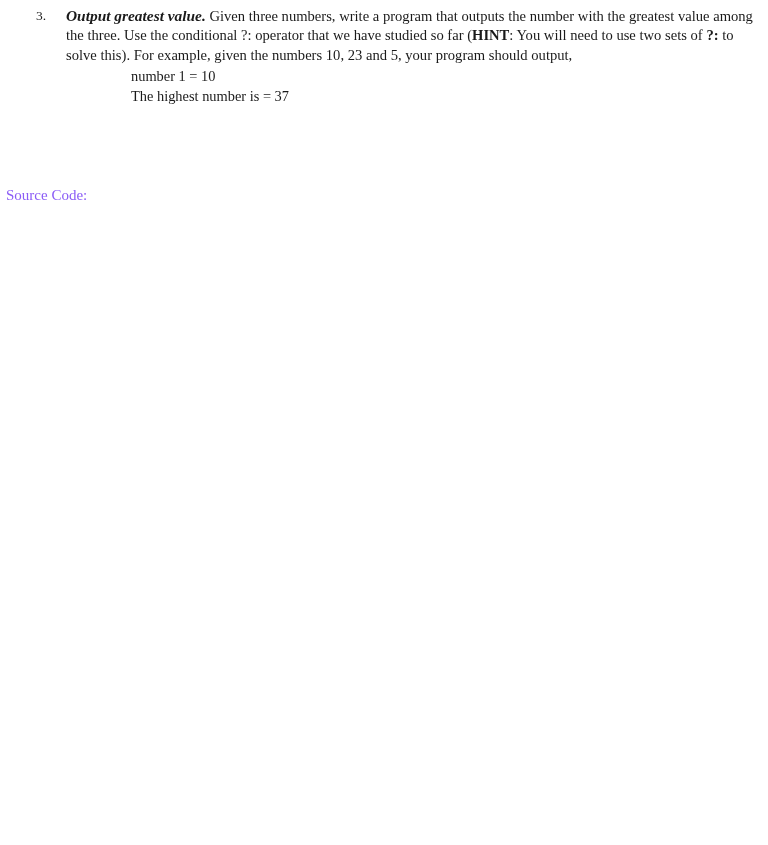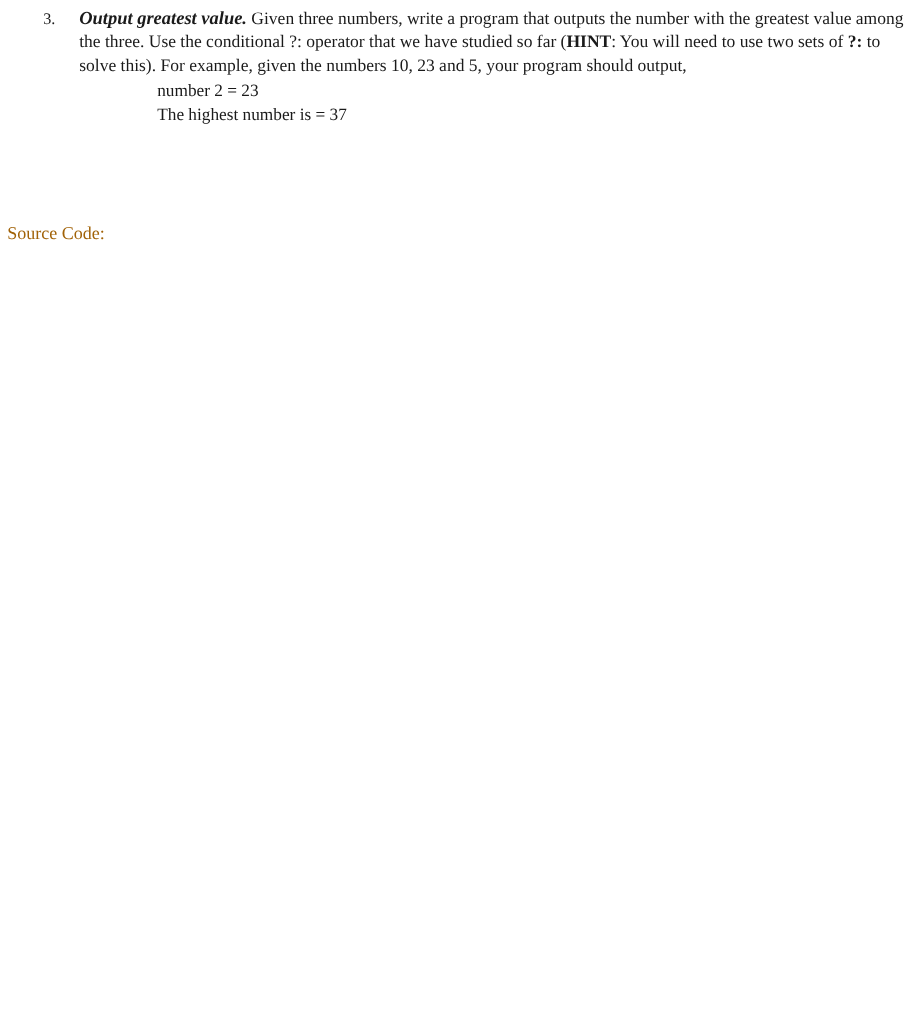--- a/index.html
+++ b/index.html
@@ -84,21 +84,21 @@
     white-space: pre;
     color: #1a1a1a;
   }
 
   
   .section-label {
     position: absolute;
     left: 6px;
     font-size: 15px;
     line-height: 19px;
-    color: #a16207;
+    color: #8b5cf6;
     white-space: nowrap;
   }
 
   #source-code-label { top: 186px; }
   #screenshot-output-label { top: 597px; }
 
   
   .answer-area {
     position: absolute;
     left: 6px;
@@ -121,21 +121,21 @@
 
 <div class="page">
 
   <div class="question-block">
     <div class="question-row">
       <div class="question-marker">3.</div>
       <div class="question-body">
         <span class="q-title">Output greatest value.</span><span class="q-text"> Given three numbers, write a program that outputs the number with the greatest value among the three. Use the conditional ?: operator that we have studied so far (</span><span class="q-strong q-text">HINT</span><span class="q-text">: You will need to use two sets of </span><span class="q-strong q-text">?:</span><span class="q-text"> to solve this). For example, given the numbers 10, 23 and 5, your program should output,</span>
 
         <div class="sample-output">
-          <div class="sample-line">number 2 = 23</div>
+          <div class="sample-line">number 1 = 10</div>
           <div class="sample-line">The highest number is = 37</div>
         </div>
       </div>
     </div>
   </div>
 
   <div class="section-label" id="source-code-label">Source Code:</div>
 
   <div class="answer-area" id="source-code-area"></div>
 

